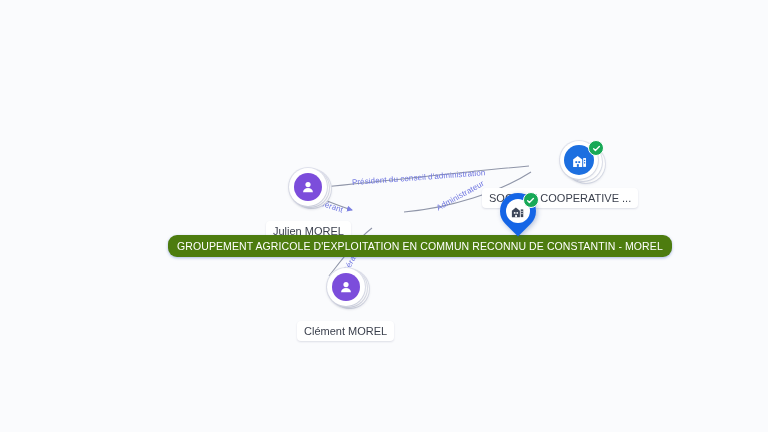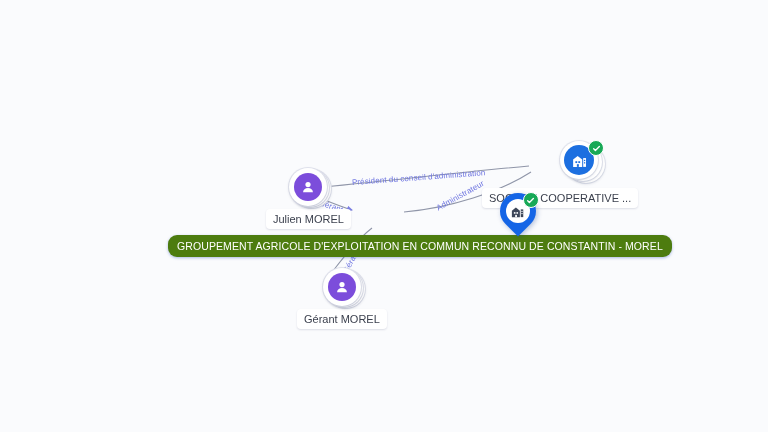--- a/index.html
+++ b/index.html
@@ -137,21 +137,21 @@
     background: #18a957;
     border: 1.5px solid #ffffff;
     display: flex;
     align-items: center;
     justify-content: center;
     z-index: 6;
   }
 
   
   .node-label {
-    margin-top: 3px;
+    margin-top: 15px;
     background: #ffffff;
     color: #3a3f4c;
     font-size: 11px;
     line-height: 14px;
     padding: 3px 7px;
     border-radius: 4px;
     white-space: nowrap;
     box-shadow: 0 1px 2px rgba(40,50,90,.14);
   }
   .node-label.highlight {
@@ -223,21 +223,21 @@
       <div class="avatar-ring stack-a"></div>
       <div class="avatar-ring stack-b"></div>
       <div class="avatar-ring"></div>
       <div class="avatar-disc">
         <svg width="16" height="16" viewBox="0 0 24 24" aria-hidden="true">
           <circle cx="12" cy="8.4" r="3.9" fill="#ffffff"></circle>
           <path d="M4.6 20c0-4.1 3.3-6.5 7.4-6.5s7.4 2.4 7.4 6.5z" fill="#ffffff"></path>
         </svg>
       </div>
     </div>
-    <div class="node-label">Gérant MOREL</div>
+    <div class="node-label">Clément MOREL</div>
   </div>
 
   <div class="node" style="left:524px; top:141px;">
     <div class="company-wrap">
       <div class="company-card c1"></div>
       <div class="company-card c2"></div>
       <div class="company-card c3">
         <div class="company-disc">
           <svg width="17" height="17" viewBox="0 0 24 24" aria-hidden="true">
             <path d="M3 21V10.6L9.4 5.6 15.8 10.6V21z" fill="#ffffff"></path>

